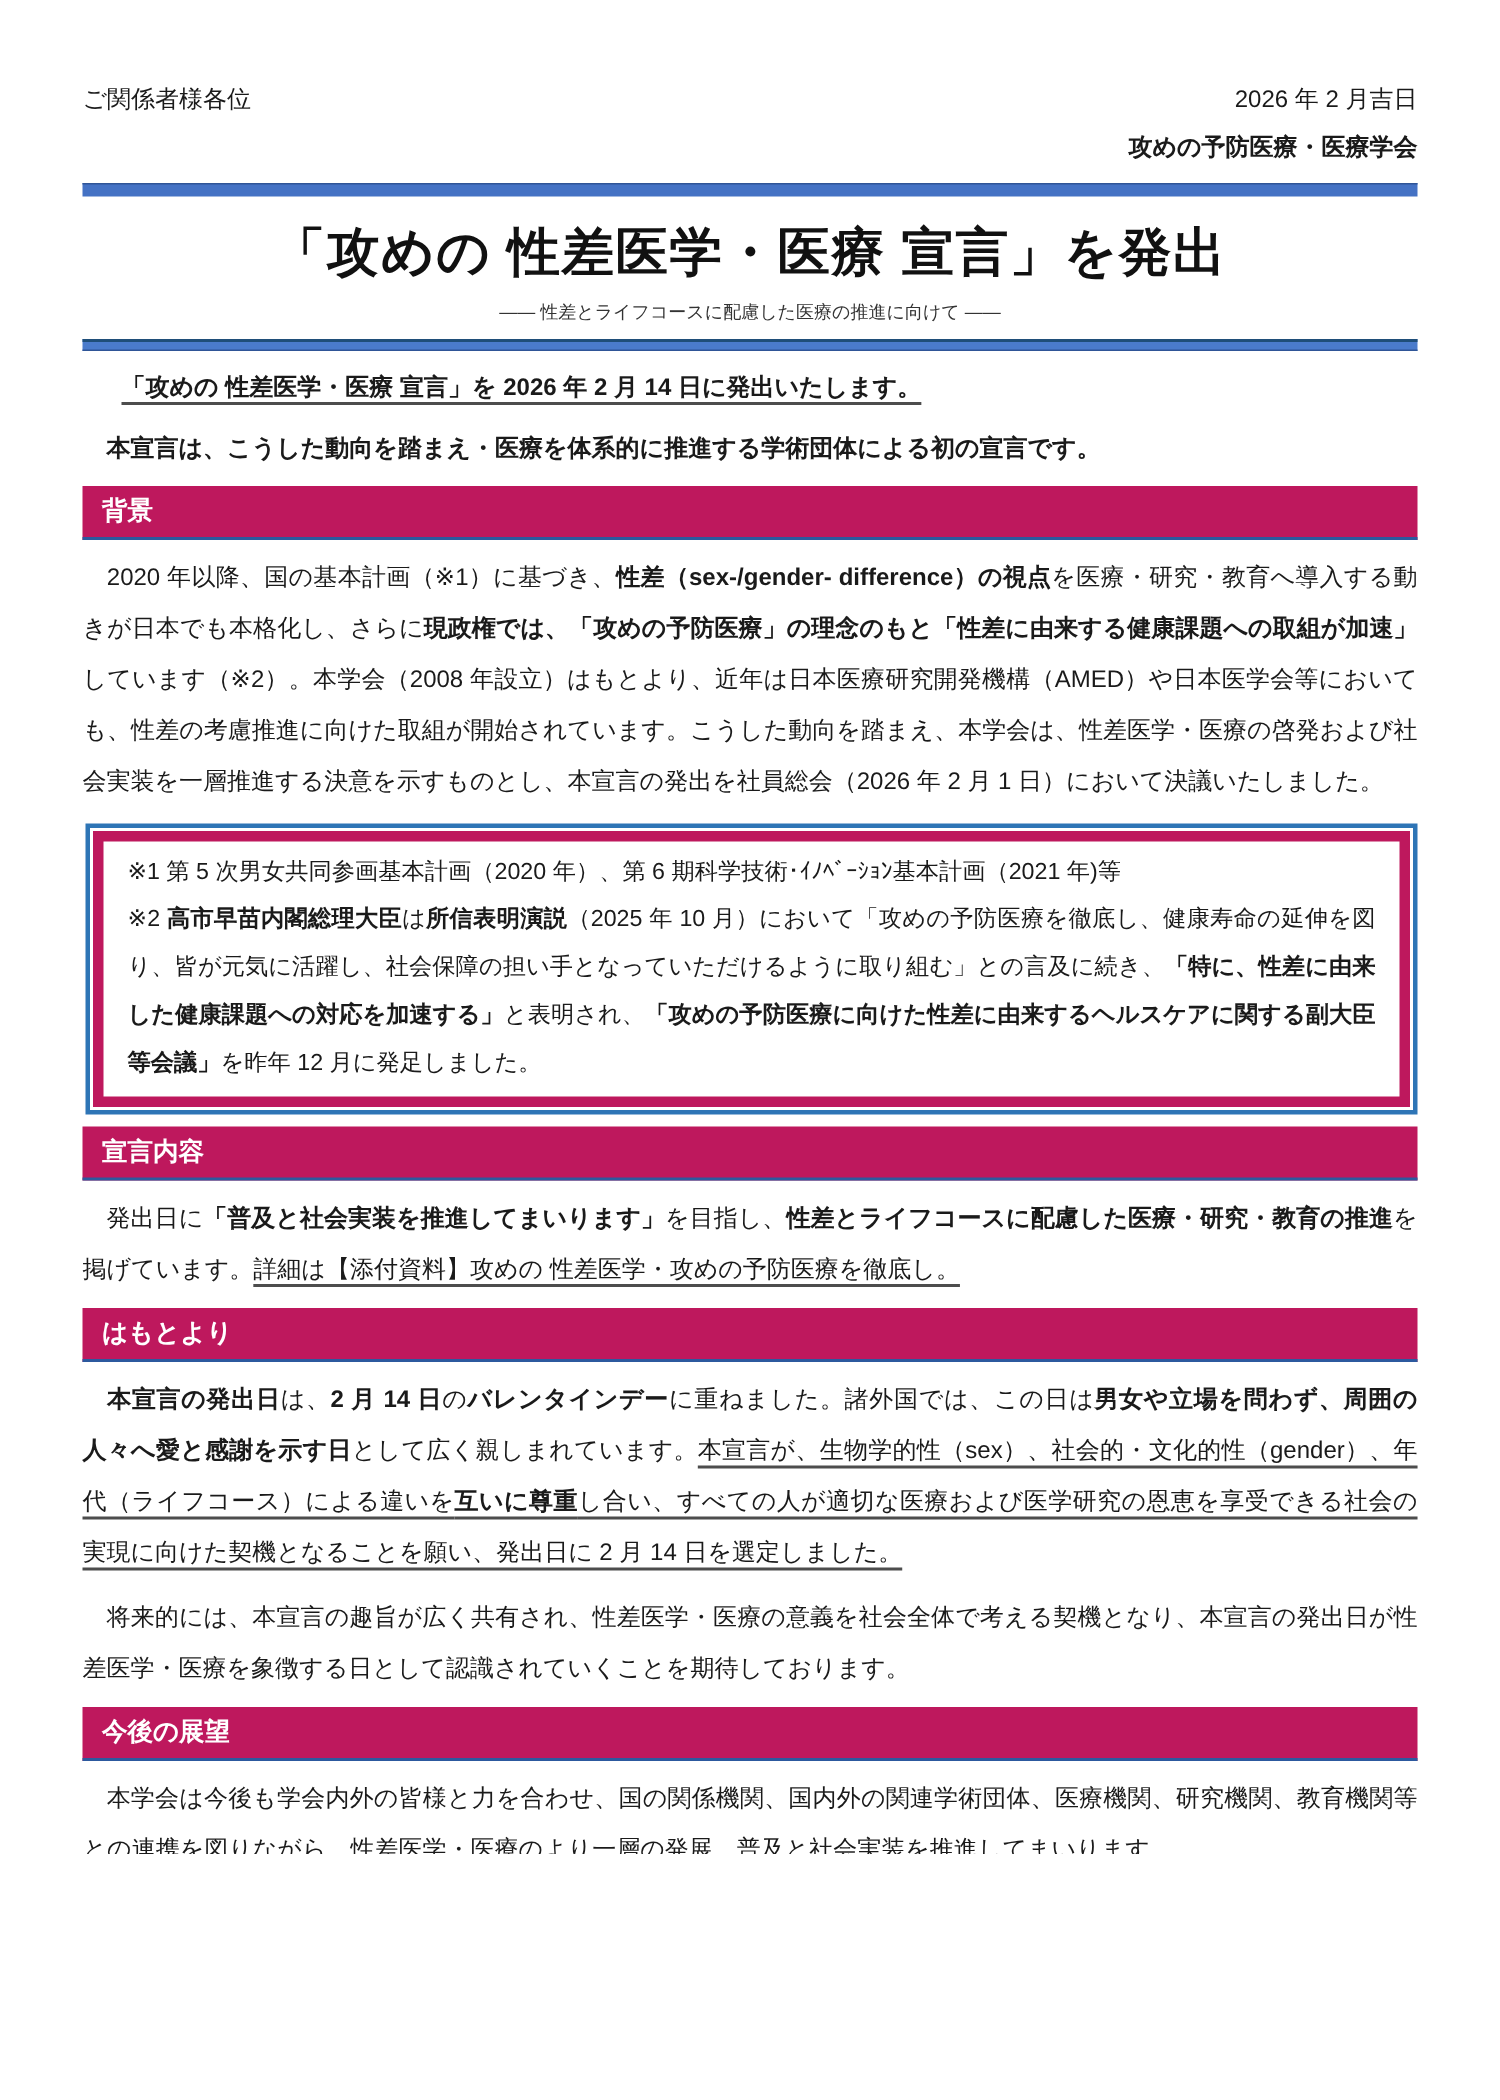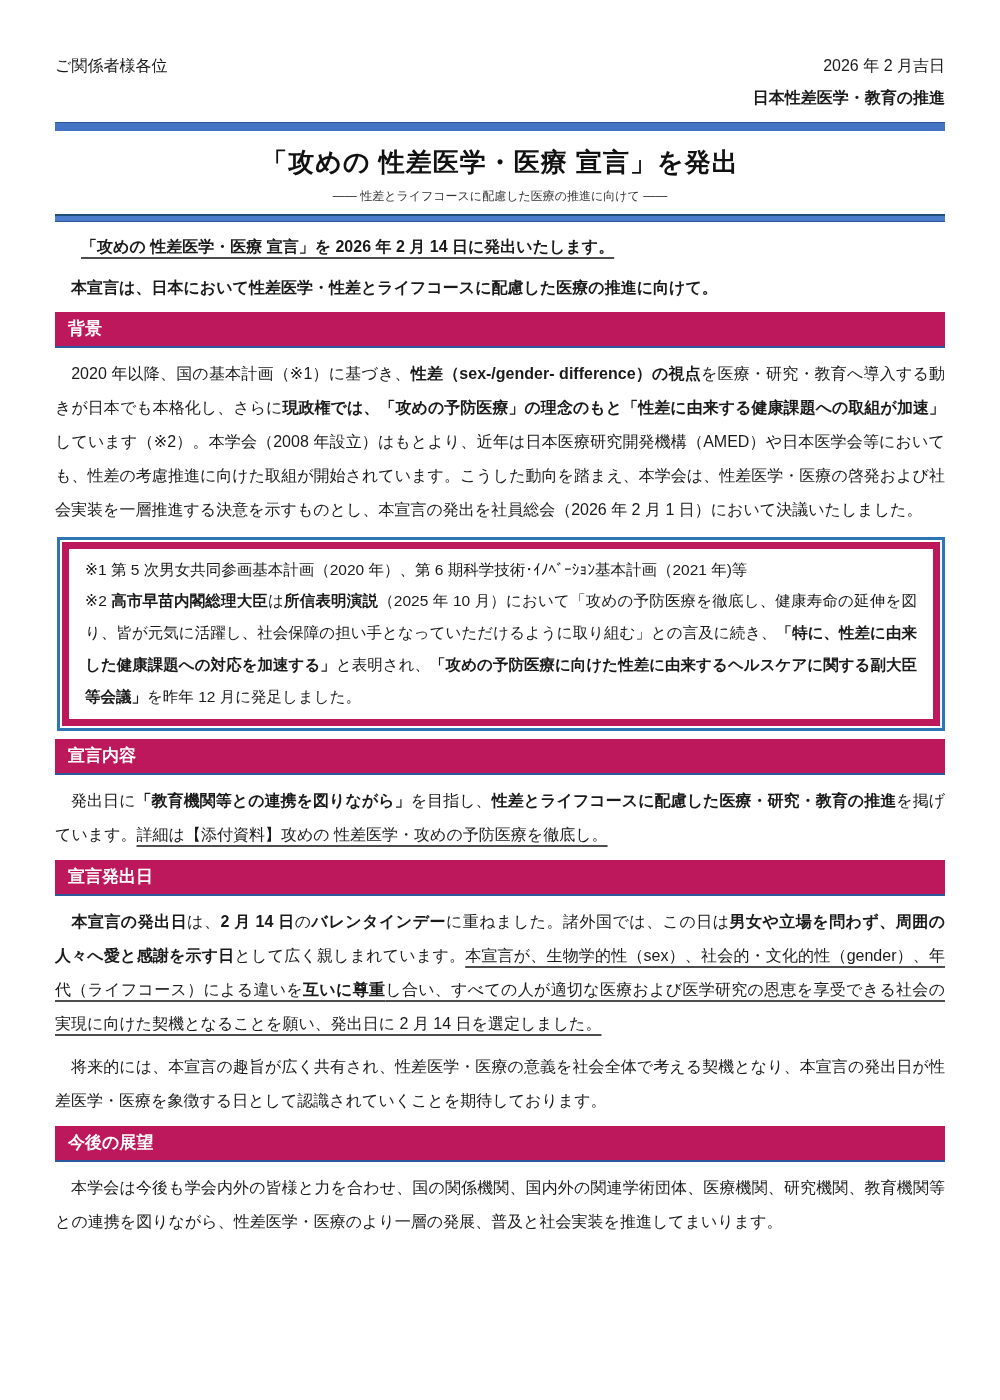--- a/index.html
+++ b/index.html
@@ -8,21 +8,21 @@
     padding:56px 55px 0 55px;overflow:hidden;background:#fff;
     font-family:"Liberation Sans","DejaVu Sans",sans-serif;
     color:#1a1a1a;font-size:16px;
   }
   
   .hdr-row{display:flex;justify-content:space-between;align-items:flex-start;font-size:16px;}
   .hdr-org{text-align:right;font-weight:700;margin-top:11px;font-size:16px;}
   .rule1{height:8px;background:#4472C4;border-top:1px solid #2f5597;margin-top:13px;}
   .rule2{height:5px;background:#4a7bcc;border-top:2px solid #1f4e79;border-bottom:1px solid #2f5597;margin-top:8px;}
   
-  .doc-title{text-align:center;font-size:26px;font-weight:700;margin:14px 0 8px 0;letter-spacing:1px;color:#111;}
+  .doc-title{text-align:center;font-size:35px;font-weight:700;margin:14px 0 8px 0;letter-spacing:1px;color:#111;}
   .doc-subtitle{text-align:center;font-size:12px;color:#333;margin:0 0 9px 0;}
   
   .intro-p{margin:9px 0 0 0;line-height:2.0;font-size:16px;text-align:justify;}
   .intro-ind{margin-left:26px;}
   
   .secbar{
     margin-top:8px;background:#be185d;color:#fff;font-weight:700;font-size:17px;
     padding:5px 13px 6px 13px;border-bottom:2px solid #2c599e;
   }
   .body-p{margin:9px 0 0 0;line-height:2.12;font-size:16px;text-align:justify;}
@@ -39,46 +39,46 @@
 </style>
 </head>
 <body>
 
 <div class="page">
 
   <div class="hdr-row">
     <span>ご関係者様各位</span>
     <span>2026 年 2 月吉日</span>
   </div>
-  <div class="hdr-org">日本性差医学・教育の推進</div>
+  <div class="hdr-org">攻めの予防医療・医療学会</div>
 
   <div class="rule1"></div>
 
   <div class="doc-title">「攻めの 性差医学・医療 宣言」を発出</div>
   <div class="doc-subtitle">―― 性差とライフコースに配慮した医療の推進に向けて ――</div>
 
   <div class="rule2"></div>
 
   <p class="intro-p intro-ind"><span class="rb ru ">「攻めの 性差医学・医療 宣言」を 2026 年 2 月 14 日に発出いたします。</span></p>
-  <p class="intro-p"><span class="rb ">　本宣言は、日本において性差医学・性差とライフコースに配慮した医療の推進に向けて。</span></p>
+  <p class="intro-p"><span class="rb ">　本宣言は、こうした動向を踏まえ・医療を体系的に推進する学術団体による初の宣言です。</span></p>
 
   <div class="secbar">背景</div>
   <p class="body-p"><span class="">　2020 年以降、国の基本計画（※1）に基づき、</span><span class="rb ">性差（sex-/gender- difference）の視点</span><span class="">を医療・研究・教育へ導入する動きが日本でも本格化し、さらに</span><span class="rb ">現政権では、「攻めの予防医療」の理念のもと「性差に由来する健康課題への取組が加速」</span><span class="">しています（※2）。本学会（2008 年設立）はもとより、近年は日本医療研究開発機構（AMED）や日本医学会等においても、性差の考慮推進に向けた取組が開始されています。こうした動向を踏まえ、本学会は、性差医学・医療の啓発および社会実装を一層推進する決意を示すものとし、本宣言の発出を社員総会（2026 年 2 月 1 日）において決議いたしました。</span></p>
 
   <div class="note-outer">
     <div class="note-inner">
       <p class="note-p"><span class="">※1 第 5 次男女共同参画基本計画（2020 年）、第 6 期科学技術･ｲﾉﾍﾞｰｼｮﾝ基本計画（2021 年)等</span></p>
       <p class="note-p"><span class="">※2 </span><span class="rb ">高市早苗内閣総理大臣</span><span class="">は</span><span class="rb ">所信表明演説</span><span class="">（2025 年 10 月）において「攻めの予防医療を徹底し、健康寿命の延伸を図り、皆が元気に活躍し、社会保障の担い手となっていただけるように取り組む」との言及に続き、</span><span class="rb ">「特に、性差に由来した健康課題への対応を加速する」</span><span class="">と表明され、</span><span class="rb ">「攻めの予防医療に向けた性差に由来するヘルスケアに関する副大臣等会議」</span><span class="">を昨年 12 月に発足しました。</span></p>
     </div>
   </div>
 
   <div class="secbar">宣言内容</div>
-  <p class="body-p"><span class="">　発出日に</span><span class="rb ">「教育機関等との連携を図りながら」</span><span class="">を目指し、</span><span class="rb ">性差とライフコースに配慮した医療・研究・教育の推進</span><span class="">を掲げています。</span><span class="ru ">詳細は【添付資料】攻めの 性差医学・攻めの予防医療を徹底し。</span></p>
+  <p class="body-p"><span class="">　発出日に</span><span class="rb ">「普及と社会実装を推進してまいります」</span><span class="">を目指し、</span><span class="rb ">性差とライフコースに配慮した医療・研究・教育の推進</span><span class="">を掲げています。</span><span class="ru ">詳細は【添付資料】攻めの 性差医学・攻めの予防医療を徹底し。</span></p>
 
-  <div class="secbar">宣言発出日</div>
+  <div class="secbar">はもとより</div>
   <p class="body-p"><span class="">　</span><span class="rb ">本宣言の発出日</span><span class="">は、</span><span class="rb ">2 月 14 日</span><span class="">の</span><span class="rb ">バレンタインデー</span><span class="">に重ねました。諸外国では、この日は</span><span class="rb ">男女や立場を問わず、周囲の人々へ愛と感謝を示す日</span><span class="">として広く親しまれています。</span><span class="ru ">本宣言が、生物学的性（sex）、社会的・文化的性（gender）、年代（ライフコース）による違いを</span><span class="rb ru ">互いに尊重</span><span class="ru ">し合い、すべての人が適切な医療および医学研究の恩恵を享受できる社会の実現に向けた契機となることを願い、発出日に 2 月 14 日を選定しました。</span></p>
   <p class="body-p"><span class="">　将来的には、本宣言の趣旨が広く共有され、性差医学・医療の意義を社会全体で考える契機となり、本宣言の発出日が性差医学・医療を象徴する日として認識されていくことを期待しております。</span></p>
 
   <div class="secbar">今後の展望</div>
   <p class="body-p"><span class="">　本学会は今後も学会内外の皆様と力を合わせ、国の関係機関、国内外の関連学術団体、医療機関、研究機関、教育機関等との連携を図りながら、性差医学・医療のより一層の発展、普及と社会実装を推進してまいります。</span></p>
 
   <div class="contact">
     <p class="contact-h">【本件に関するお問い合わせ先】</p>
 
   </div>

